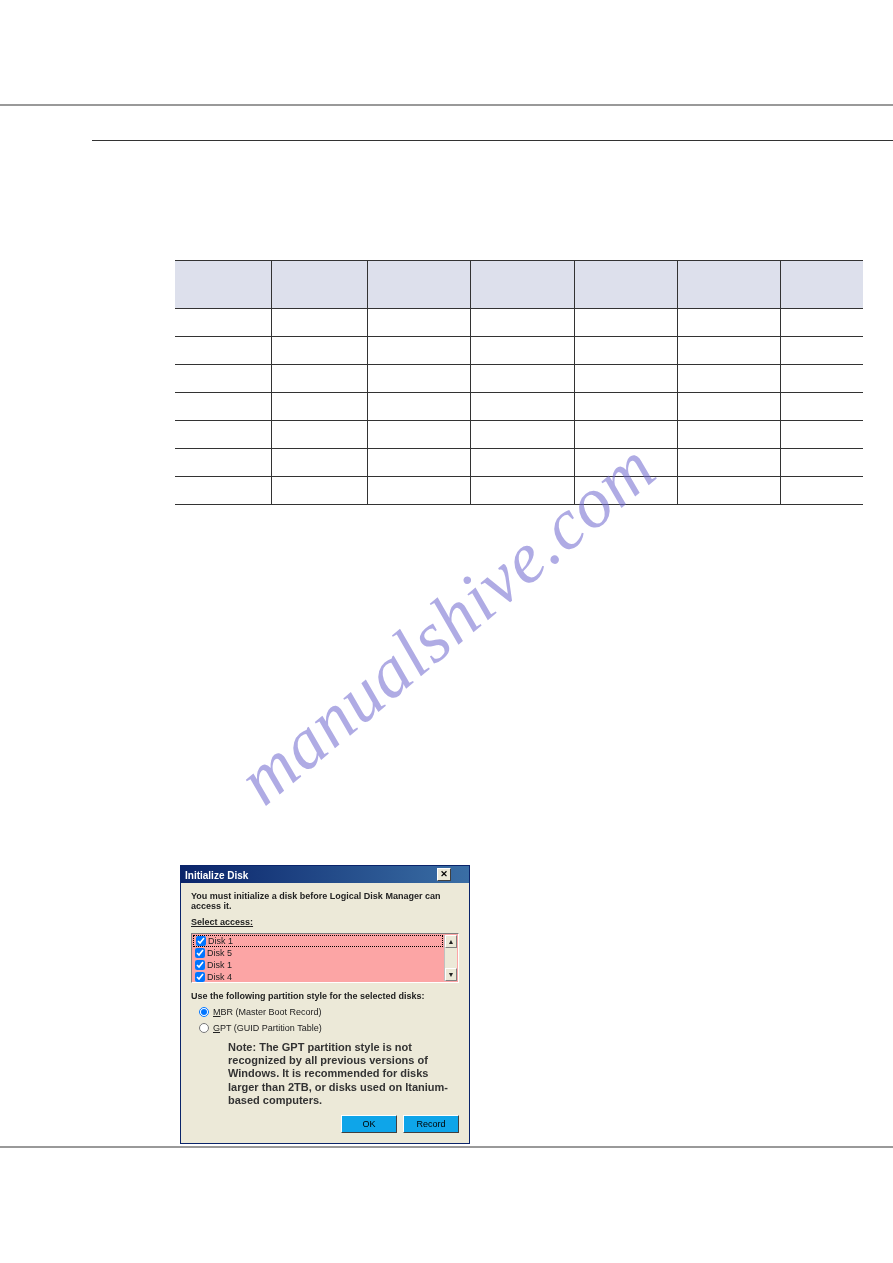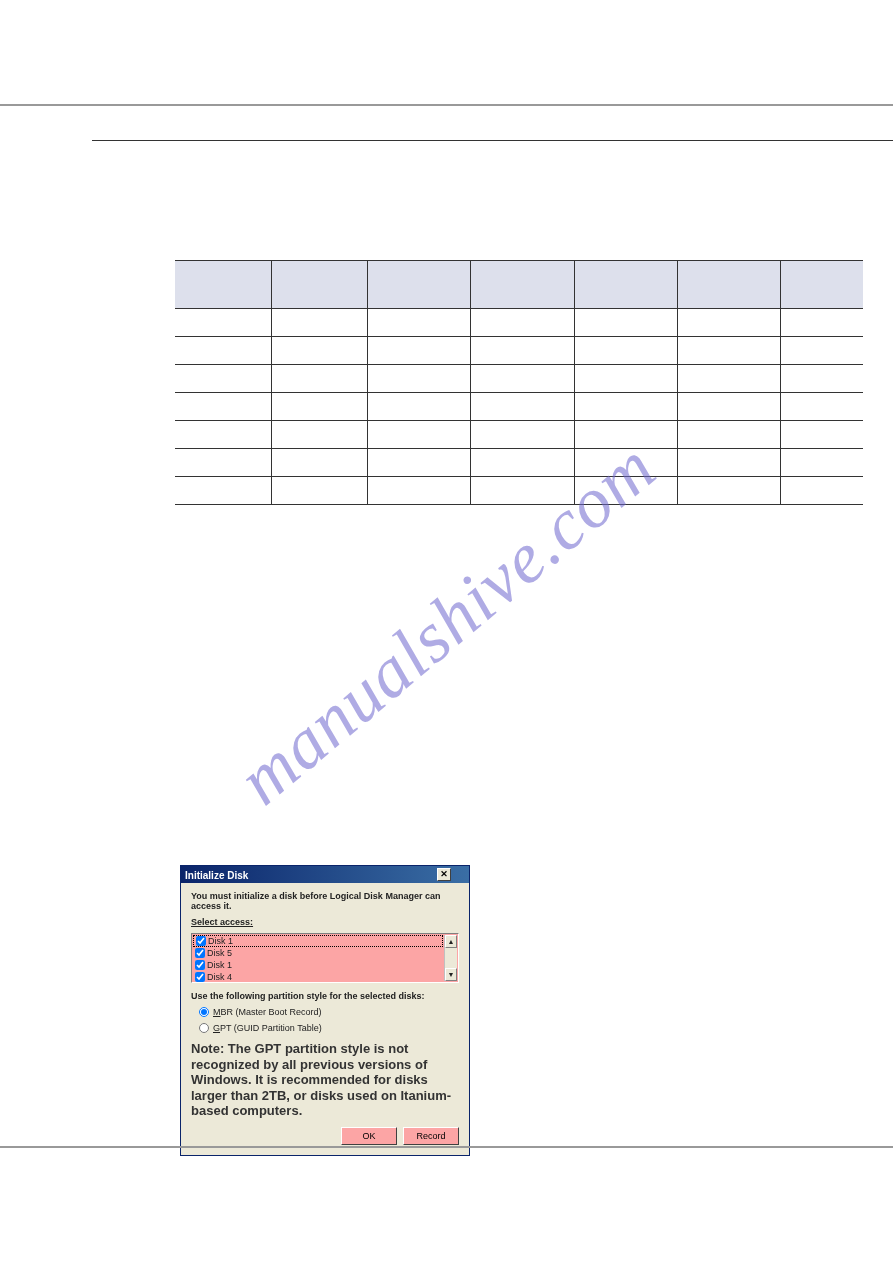--- a/index.html
+++ b/index.html
@@ -158,34 +158,35 @@
   .radio-row {
     display: flex;
     align-items: center;
     gap: 4px;
     margin-left: 8px;
     margin-top: 6px;
   }
   .radio-row input { width: 10px; height: 10px; }
   .dialog-note {
     margin-top: 8px;
-    font-size: 13px;
+    font-size: 11px;
     color: #333;
     line-height: 1.2;
+    margin-left: 37px;
   }
   .dialog-buttons {
     display: flex;
     justify-content: flex-end;
     gap: 6px;
     margin-top: 8px;
   }
   .dialog-buttons button {
     width: 56px;
     height: 18px;
-    background: #fca5a5;
+    background: #0ea5e9;
     border: 1px solid #fff;
     border-right-color: #404040;
     border-bottom-color: #404040;
     font-size: 9px;
     font-family: Tahoma, sans-serif;
   }
   .footer-line {
     position: absolute;
     bottom: 115px;
     left: 0;

